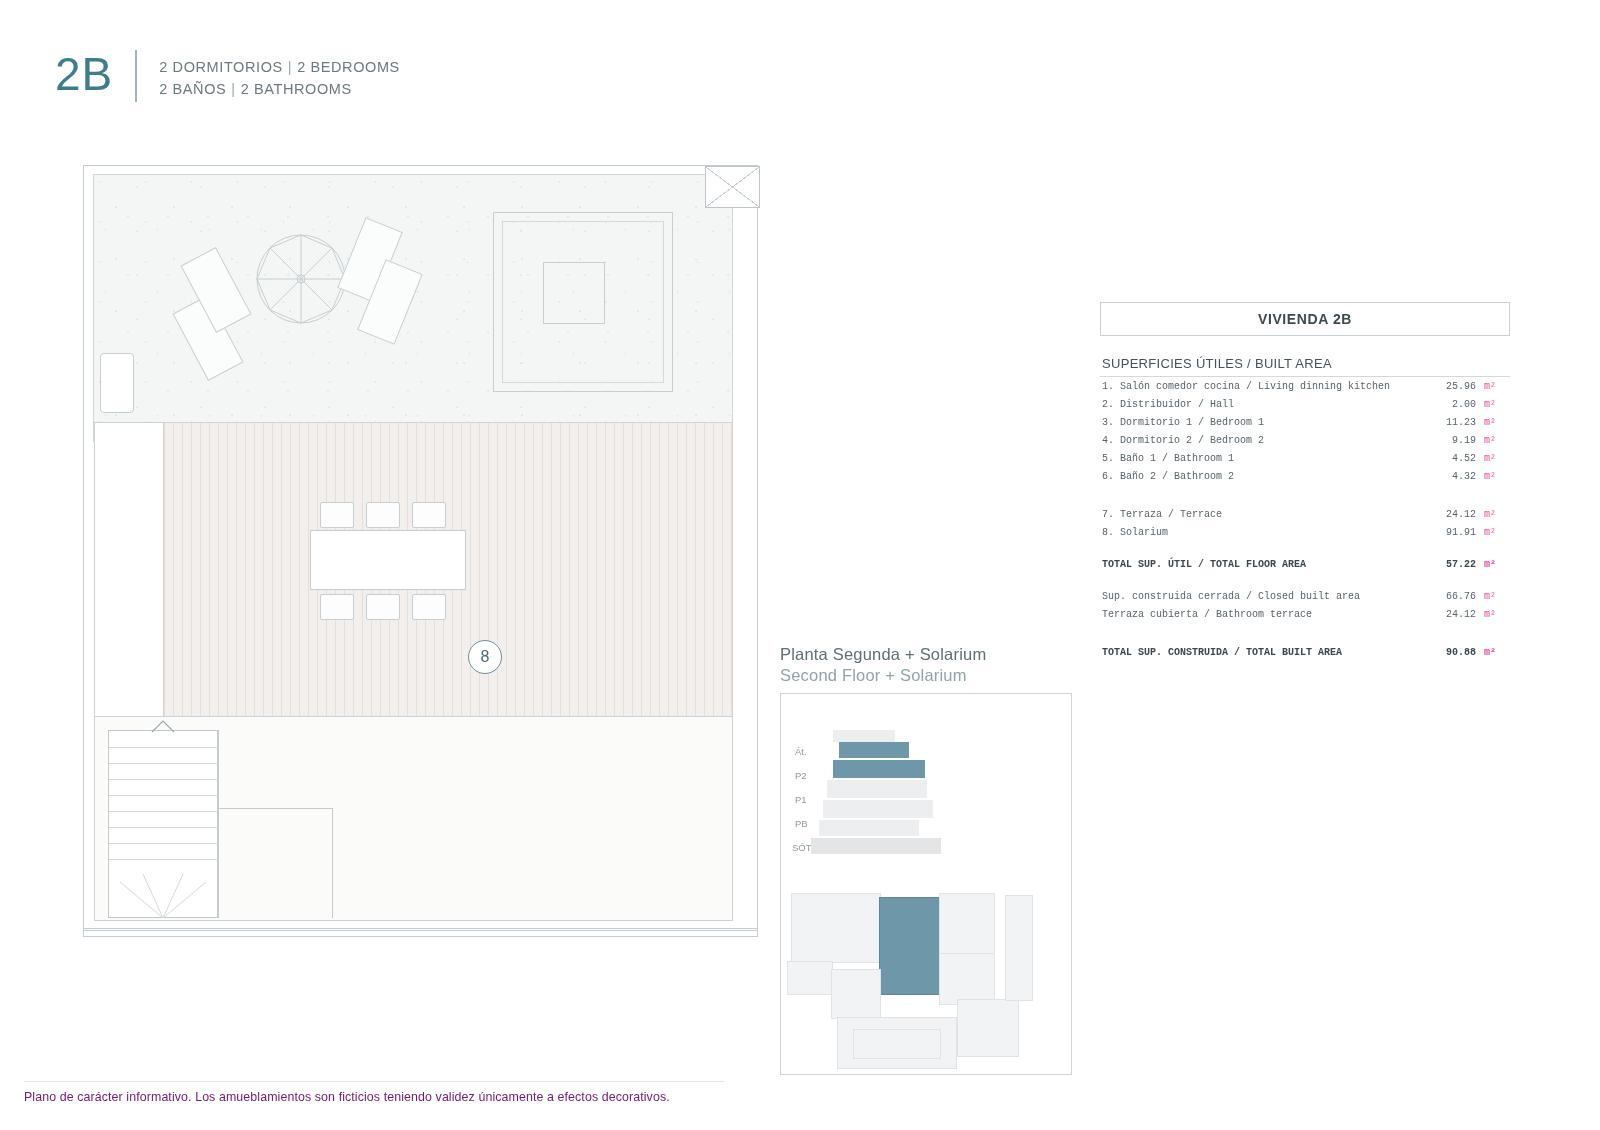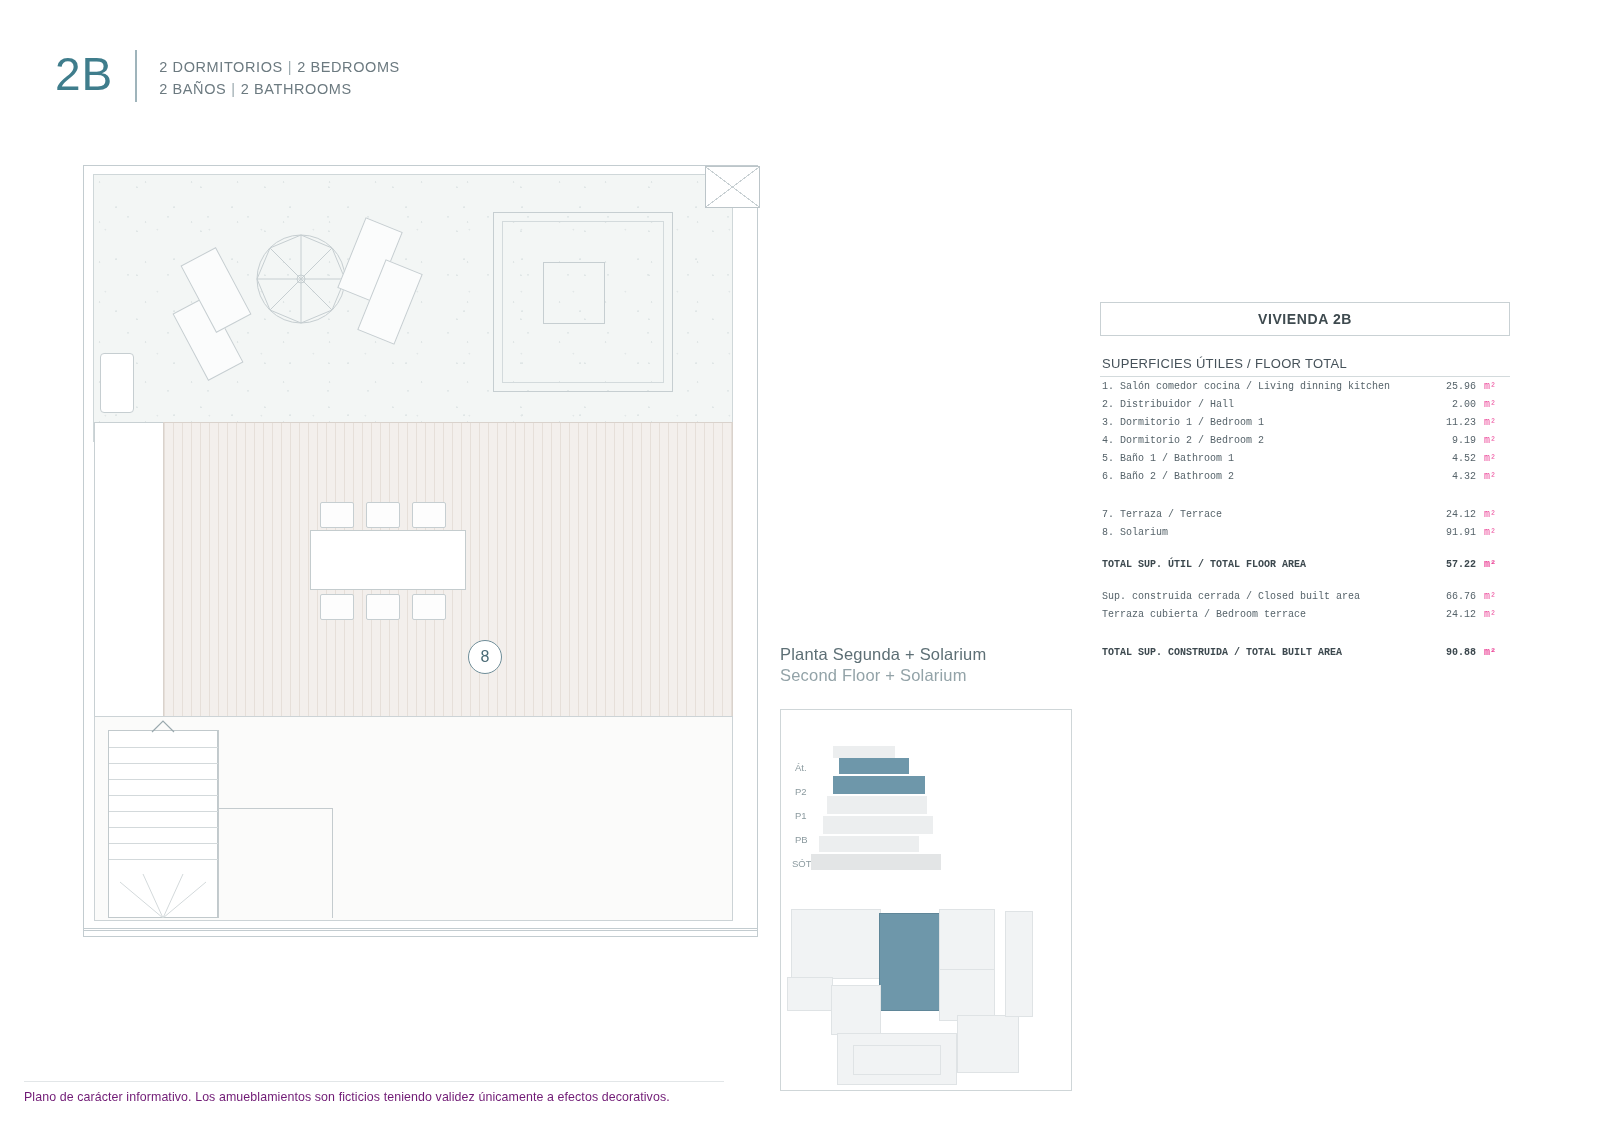--- a/index.html
+++ b/index.html
@@ -100,21 +100,21 @@
   
   #left-appliance { position:absolute; left: 22px; top: 193px; width: 34px; height: 60px; border:1px solid #c6ced1; border-radius:4px; background:#fff; }
 
   
   #plan-bottom-rule { position:absolute; left: 5px; top: 768px; width: 675px; height:3px; border-top:1px solid #c3ccd0; border-bottom:1px solid #c3ccd0; }
 
   
   #keyplan { position:absolute; left: 780px; top: 645px; width: 292px; height: 430px; }
   #keyplan-title-es { font-size: 16.5px; color:#5d6f75; letter-spacing:.2px; }
   #keyplan-title-en { font-size: 16.5px; color:#93a3a8; letter-spacing:.2px; margin-top:2px; }
-  #keyplan-box { position:absolute; left:0; top:48px; width:292px; height:382px; border:1px solid #cfd6d8; background:#fff;margin-top:16px; }
+  #keyplan-box { position:absolute; left:0; top:48px; width:292px; height:382px; border:1px solid #cfd6d8; background:#fff; }
 
   .lvl-label { position:absolute; font-size: 9.5px; color:#8b9a9f; }
   .sect-bar { position:absolute; background:#eceeef; border:0; }
   .sect-bar.accent { background:#6e97aa; }
   .sect-ground { position:absolute; background:#e3e5e6; }
 
   .site-shape { position:absolute; background:#f1f3f4; border:1px solid #dfe3e5; }
   .site-shape.accent { background:#6e97aa; border-color:#5f8698; }
 
   
@@ -268,21 +268,21 @@
 
   </div>
 </div>
 
 <div id="spec">
 
   <div id="spec-title-box">VIVIENDA 2B</div>
 
   <div class="gap-sm"></div>
 
-  <div class="spec-section-head">SUPERFICIES ÚTILES / FLOOR TOTAL</div>
+  <div class="spec-section-head">SUPERFICIES ÚTILES / BUILT AREA</div>
 
   <div class="spec-row">
     <span class="lbl">1. Salón comedor cocina / Living dinning kitchen</span>
     <span class="val">25.96</span>
     <span class="uni">m²</span>
   </div>
   <div class="spec-row">
     <span class="lbl">2. Distribuidor / Hall</span>
     <span class="val">2.00</span>
     <span class="uni">m²</span>
@@ -331,21 +331,21 @@
 
   <div class="gap-sm"></div>
 
 
   <div class="spec-row">
     <span class="lbl">Sup. construida cerrada / Closed built area</span>
     <span class="val">66.76</span>
     <span class="uni">m²</span>
   </div>
   <div class="spec-row">
-    <span class="lbl">Terraza cubierta / Bedroom terrace</span>
+    <span class="lbl">Terraza cubierta / Bathroom terrace</span>
     <span class="val">24.12</span>
     <span class="uni">m²</span>
   </div>
 
   <div class="gap-md"></div>
 
   <div class="spec-row bold">
     <span class="lbl">TOTAL SUP. CONSTRUIDA /  TOTAL BUILT AREA</span>
     <span class="val">90.88</span>
     <span class="uni">m²</span>

